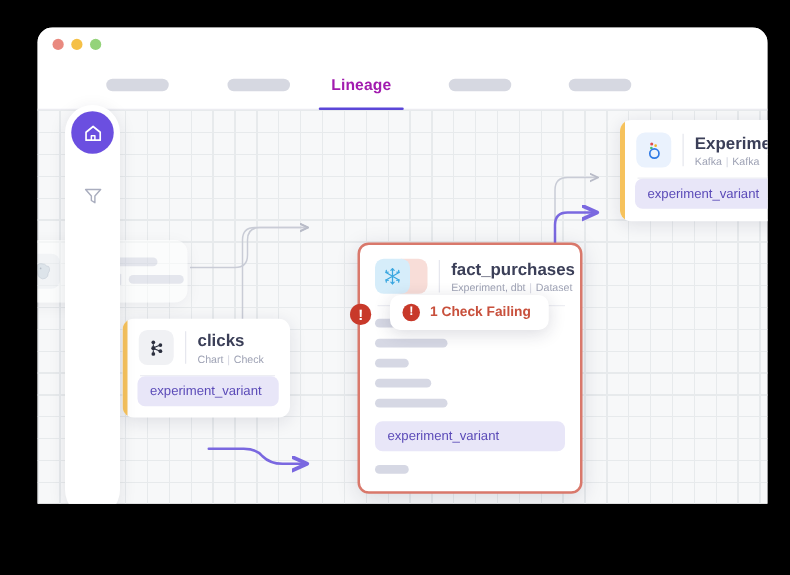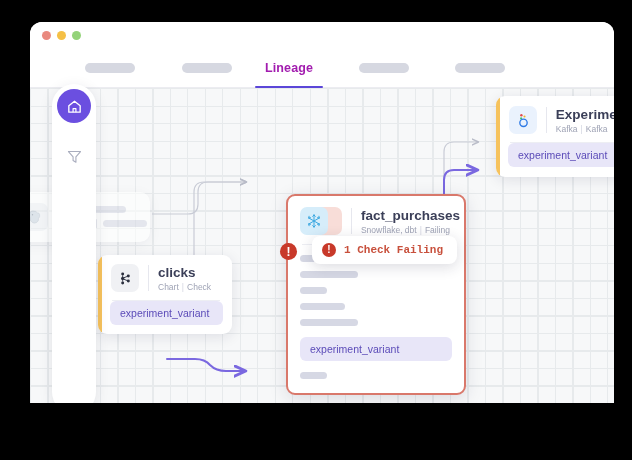--- a/index.html
+++ b/index.html
@@ -228,21 +228,21 @@
     display: flex; align-items: center; gap: 8px;
     z-index: 45;
   }
   .tooltip-dot {
     width: 14px; height: 14px; border-radius: 50%;
     background: #c8392a; color: #fff;
     font-size: 10px; font-weight: 700;
     display: flex; align-items: center; justify-content: center;
     line-height: 1;
   }
-  .tooltip-text { font-size: 11px; color: #c8503c; font-weight: 600; white-space: nowrap; font-family: Liberation Mono, monospace; }
+  .tooltip-text { font-size: 11px; color: #c8503c; font-weight: 600; white-space: nowrap; }
 
   
   #node-exp { left: 466px; top: 8px; width: 180px; }
   #node-exp .node-head { padding: 10px 12px 8px 13px; }
   #node-exp .node-body { padding: 0 11px 10px 12px; }
 
   
   .ghost-card {
     position: absolute;
     left: -22px; top: 104px;
@@ -389,21 +389,21 @@
                 <path d="M12 3 V21 M4.2 7.5 L19.8 16.5 M4.2 16.5 L19.8 7.5"></path>
                 <path d="M12 3 L10 5 M12 3 L14 5 M12 21 L10 19 M12 21 L14 19"></path>
                 <path d="M4.2 7.5 L4.6 4.9 M4.2 7.5 L6.8 7.1 M19.8 16.5 L19.4 19.1 M19.8 16.5 L17.2 16.9"></path>
                 <path d="M4.2 16.5 L6.8 16.9 M4.2 16.5 L4.6 19.1 M19.8 7.5 L17.2 7.1 M19.8 7.5 L19.4 4.9"></path>
               </svg>
             </div>
           </div>
           <div class="node-divider-v"></div>
           <div class="node-titles">
             <span class="node-title">fact_purchases</span>
-            <span class="node-sub"><span>Snowflake, dbt</span><span class="sep">|</span><span>Failing</span></span>
+            <span class="node-sub"><span>Experiment, dbt</span><span class="sep">|</span><span>Dataset</span></span>
           </div>
         </div>
         <div class="node-hr"></div>
         <div class="node-body">
           <div class="ghost-bar" style="width:58px;"></div>
           <div class="ghost-bar" style="width:58px;"></div>
           <div class="ghost-bar" style="width:27px;"></div>
           <div class="ghost-bar" style="width:45px;"></div>
           <div class="ghost-bar" style="width:58px;"></div>
           <div class="col-pill" style="margin:2px 0;">experiment_variant</div>

